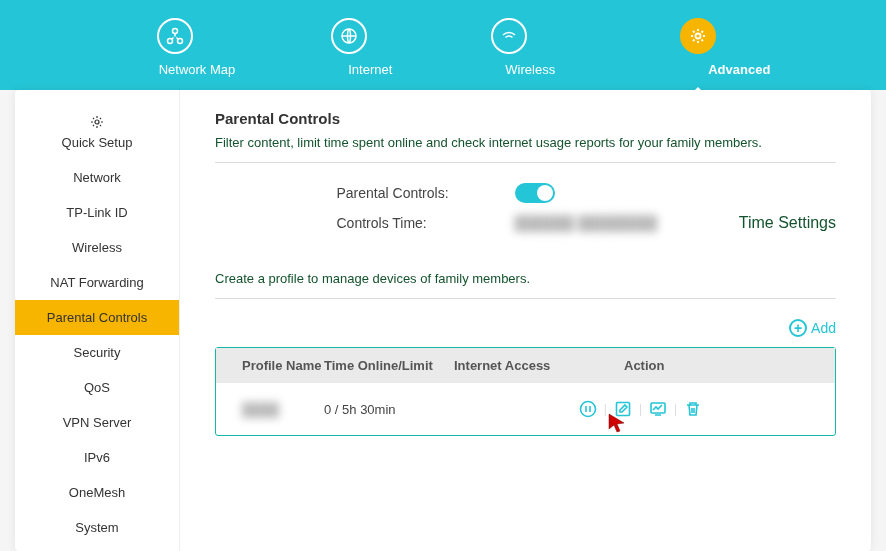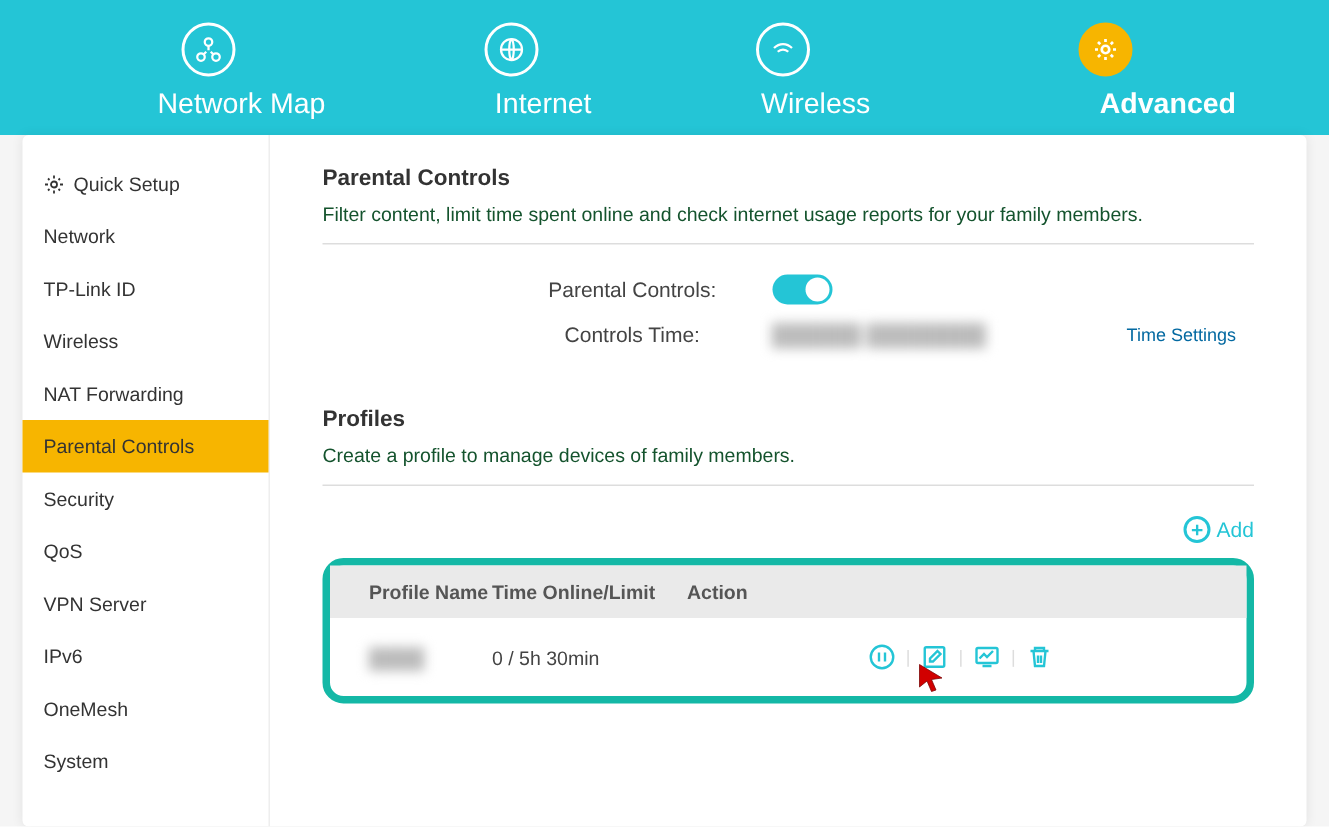--- a/index.html
+++ b/index.html
@@ -2,50 +2,50 @@
 <html><head>
 <meta charset="utf-8">
 <style>
 * { margin: 0; padding: 0; box-sizing: border-box; font-family: Arial, sans-serif; }
 body { background: #f5f5f5; width: 886px; height: 551px; overflow: hidden; }
 
 .top-nav { background: #24c5d6; height: 90px; display: flex; justify-content: center; align-items: center; gap: 70px; padding-top: 5px; }
 .nav-item { display: flex; flex-direction: column; align-items: center; gap: 8px; cursor: pointer; color: #fff; }
 .nav-icon { width: 36px; height: 36px; border: 2px solid #fff; border-radius: 50%; display: flex; align-items: center; justify-content: center; }
 .nav-icon.active { background: #f7b500; border-color: #f7b500; }
-.nav-label { font-size: 19px; color: #fff; padding-left: 43px; }
+.nav-label { font-size: 13px; color: #fff; padding-left: 43px; }
 .nav-item.active .nav-label { font-weight: bold; margin-left: 40px; }
 .nav-item.active::after { content: ''; position: absolute; bottom: -19px; left: 50%; transform: translateX(-50%); width: 0; height: 0; border-left: 9px solid transparent; border-right: 9px solid transparent; border-bottom: 9px solid #fff; }
 .nav-item { position: relative; }
 
 .content-wrap { display: flex; margin: 0 15px; background: #fff; box-shadow: 0 0 8px rgba(0,0,0,0.08); border-radius: 4px; min-height: 461px; }
 .sidebar { width: 165px; border-right: 1px solid #eee; padding-top: 15px; }
-.sidebar-item { padding: 10px 14px; font-size: 13px; color: #333; cursor: pointer; display: flex; align-items: center; gap: 6px; }
+.sidebar-item { padding: 10px 14px; font-size: 13px; color: #333; cursor: pointer; display: flex; align-items: center; gap: 6px; flex-direction: column; }
 .sidebar-item.active { background: #f7b500; color: #333; }
 
 .main { flex: 1; padding: 20px 35px; }
 .section-title { font-size: 15px; font-weight: bold; color: #333; margin-bottom: 8px; }
 .section-desc { font-size: 13px; color: #14532d; margin-bottom: 12px; }
 .divider { border: none; border-top: 1px solid #ddd; margin-bottom: 20px; }
 
 .form-row { display: flex; align-items: center; justify-content: center; gap: 8px; margin-bottom: 12px; font-size: 14px; color: #444; position: relative; }
-.form-label { width: 170px; text-align: center; }
+.form-label { width: 170px; text-align: left; }
 .form-value { width: 200px; text-align: left; }
 .blurred { filter: blur(4px); color: #bbb; user-select: none; }
 
 .toggle { width: 40px; height: 20px; background: #24c5d6; border-radius: 10px; position: relative; cursor: pointer; }
 .toggle::after { content: ''; position: absolute; right: 2px; top: 2px; width: 16px; height: 16px; background: #fff; border-radius: 50%; }
 
-.time-link { color: #0369a1; cursor: pointer; position: absolute; right: 12px; font-size: 12px; }
+.time-link { color: #14532d; cursor: pointer; position: absolute; right: 0; font-size: 16px; }
 
 .profiles-section { margin-top: 40px; }
 .add-link { color: #24c5d6; font-size: 14px; cursor: pointer; display: flex; align-items: center; gap: 4px; justify-content: flex-end; margin: 10px 0; }
 .add-icon { width: 18px; height: 18px; border: 2px solid #24c5d6; border-radius: 50%; display: inline-flex; align-items: center; justify-content: center; color: #24c5d6; font-weight: bold; font-size: 14px; line-height: 1; }
 
-.profile-table { width: 100%; border: 5px solid #14b8a6; border-radius: 14px; }
+.profile-table { width: 100%; border: 1px solid #14b8a6; border-radius: 3px; }
 .table-header { display: flex; background: #eaeaea; padding: 10px 8px; font-size: 13px; color: #555; font-weight: bold; }
 .table-row { display: flex; padding: 16px 8px; font-size: 13px; color: #444; align-items: center; position: relative; }
 .col-name { width: 100px; padding-left: 18px; }
 .col-time { width: 130px; }
 .col-access { width: 170px; }
 .col-action { flex: 1; }
 .action-icons { display: flex; gap: 6px; justify-content: center; align-items: center; }
 .icon-btn { width: 20px; height: 20px; cursor: pointer; color: #24c5d6; display: flex; align-items: center; justify-content: center; }
 .icon-sep { color: #ddd; font-size: 12px; }
 
@@ -151,33 +151,33 @@
           <div class="toggle"></div>
         </div>
     </div>
     <div class="form-row" style="position:relative;">
       <span class="form-label">Controls Time:</span>
       <span class="form-value blurred">██████ ████████</span>
       <span class="time-link">Time Settings</span>
     </div>
 
     <div class="profiles-section">
-      <div class="section-title">Profiles</div>
       <div class="section-desc">Create a profile to manage devices of family members.</div>
       <hr class="divider">
 
       <div class="add-link">
         <span class="add-icon">+</span>
         <span>Add</span>
       </div>
 
       <div class="profile-table">
         <div class="table-header">
           <div class="col-name">Profile Name</div>
           <div class="col-time">Time Online/Limit</div>
+          <div class="col-access">Internet Access</div>
           <div class="col-action">Action</div>
         </div>
         <div class="table-row">
           <div class="col-name blurred">████</div>
           <div class="col-time">0 / 5h 30min</div>
           <div class="col-action">
             <div class="action-icons">
               <span class="icon-btn">
                 <svg width="18" height="18" viewBox="0 0 18 18" fill="none" stroke="#24c5d6" stroke-width="1.6">
                     <circle cx="9" cy="9" r="7.5"></circle>

